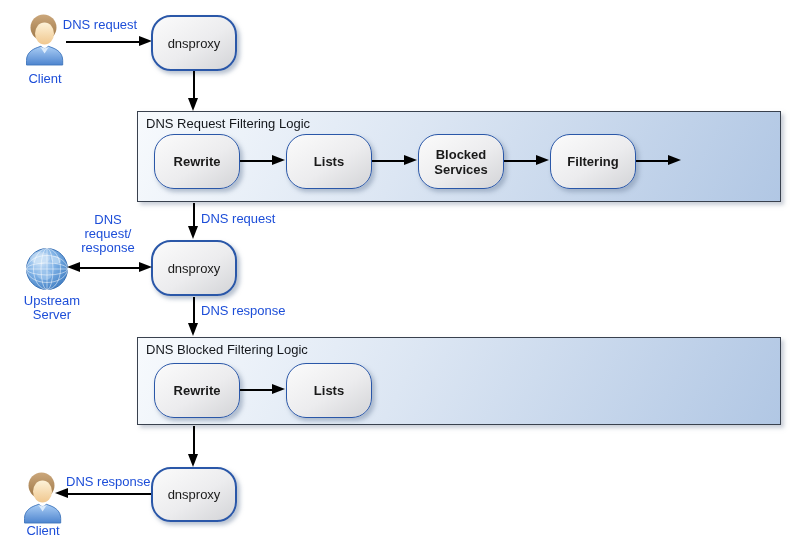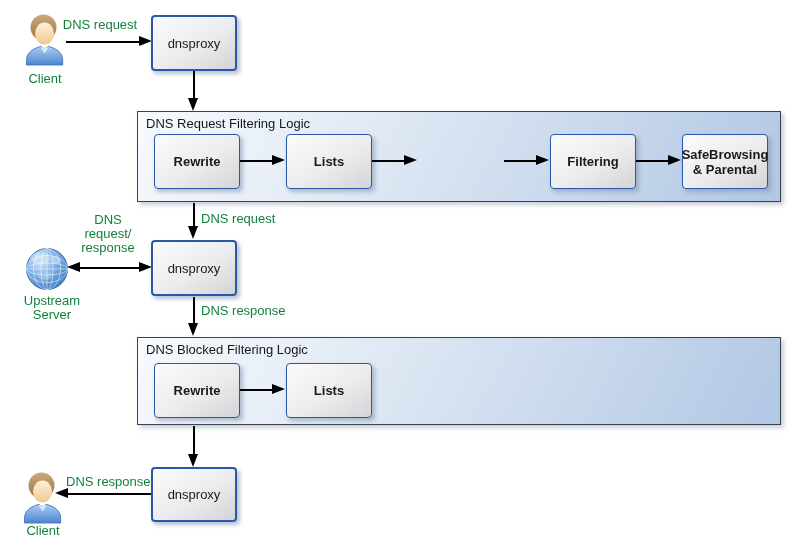--- a/index.html
+++ b/index.html
@@ -1,25 +1,25 @@
 <!DOCTYPE html>
 <html><head>
 <meta charset="utf-8">
 <style>
   html,body { margin:0; padding:0; background:#ffffff; }
   .canvas {
     position:relative; width:797px; height:558px; background:#ffffff;
     font-family:"Liberation Sans","DejaVu Sans",sans-serif; color:#111;
     overflow:hidden;
   }
-  .lbl { position:absolute; font-size:13px; line-height:14px; white-space:nowrap; color:#15803d; }
+  .lbl { position:absolute; font-size:13px; line-height:14px; white-space:nowrap; color:#1d4ed8; }
   .center { text-align:center; }
   .lbl span { display:block; }
   .node {
-    position:absolute; box-sizing:border-box; border-radius:4px;
+    position:absolute; box-sizing:border-box; border-radius:20px;
     background:linear-gradient(148deg,#fbfbfb 0%,#ececee 55%,#d3d4d7 100%);
     display:flex; align-items:center; justify-content:center; text-align:center;
     font-size:13px; line-height:15px; color:#1a1a1a;
     box-shadow:2.5px 3px 4px rgba(125,144,170,0.55);
   }
   .proxy { border:2px solid #2a57a8; width:86px; height:56px; }
   .step  { border:1.6px solid #2a57a8; width:86px; height:55px; padding:1px;font-weight:bold; }
   .container {
     position:absolute; box-sizing:border-box; border:1.6px solid #39414e;
     background:linear-gradient(118deg,#f7fafd 0%,#dce6f3 42%,#b1c7e4 100%);
@@ -93,22 +93,22 @@
 
   <div class="node proxy" style="left:151px;top:15px">dnsproxy</div>
 
   <div class="vline" style="left:193px;top:71px;height:27px"></div>
   <div class="head down" style="left:188px;top:98px"></div>
 
   <div class="container" style="left:137px;top:111px;width:644px;height:91px">
     <div class="title">DNS Request Filtering Logic</div>
     <div class="node step" style="left:16px;top:22px">Rewrite</div>
     <div class="node step" style="left:148px;top:22px">Lists</div>
+    <div class="node step" style="left:280px;top:22px">Blocked Services</div>
     <div class="node step" style="left:412px;top:22px">Filtering</div>
-    <div class="node step" style="left:544px;top:22px">SafeBrowsing &amp; Parental</div>
   </div>
 
   <div class="hline" style="left:240px;top:160px;width:32px"></div>
   <div class="head right" style="left:272px;top:155px"></div>
   <div class="hline" style="left:372px;top:160px;width:32px"></div>
   <div class="head right" style="left:404px;top:155px"></div>
   <div class="hline" style="left:504px;top:160px;width:32px"></div>
   <div class="head right" style="left:536px;top:155px"></div>
   <div class="hline" style="left:636px;top:160px;width:32px"></div>
   <div class="head right" style="left:668px;top:155px"></div>

